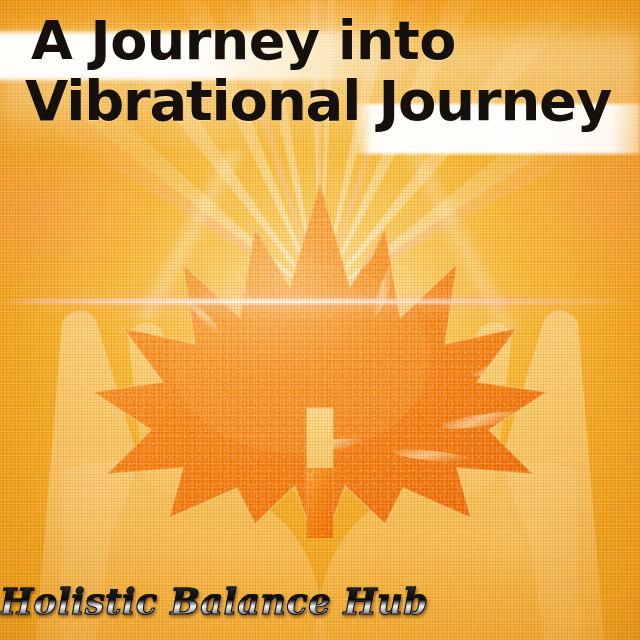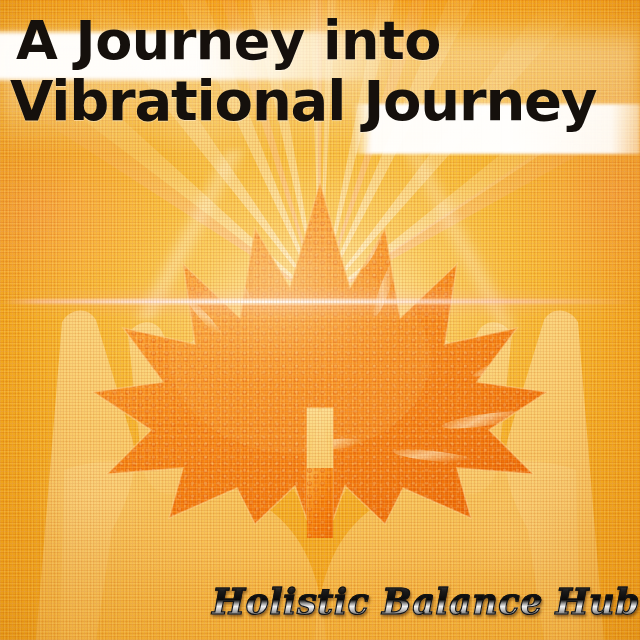--- a/index.html
+++ b/index.html
@@ -157,20 +157,21 @@
     width: 470px; height: 370px;
     transform: translateX(-50%);
   }
   #leaf svg { width: 100%; height: 100%; display: block; overflow: visible; }
 
   
   #title-block {
     position: absolute;
     left: 0; right: 0; top: 14px;
     z-index: 6;
+    padding-left: 15px;
   }
   .title-line {
     position: relative;
     line-height: 1;
     white-space: nowrap;
   }
   
   #hl1 {
     position: absolute;
     left: -10px; top: 18px; width: 400px; height: 48px;
@@ -222,21 +223,21 @@
   #line2 {
     font-size: 56px;
     padding-left: 10px;
     letter-spacing: -1.2px;
   }
 
   
   #footer-mark {
     position: absolute;
     left: 0; right: 0; bottom: 18px;
-    text-align: right;
+    text-align: left;
     z-index: 6;
   }
   #footer-text {
     display: inline-block;
     font-family: "DejaVu Serif", serif;
     font-weight: bold;
     font-style: italic;
     font-size: 35px;
     letter-spacing: 0.5px;
     background: linear-gradient(to bottom,

